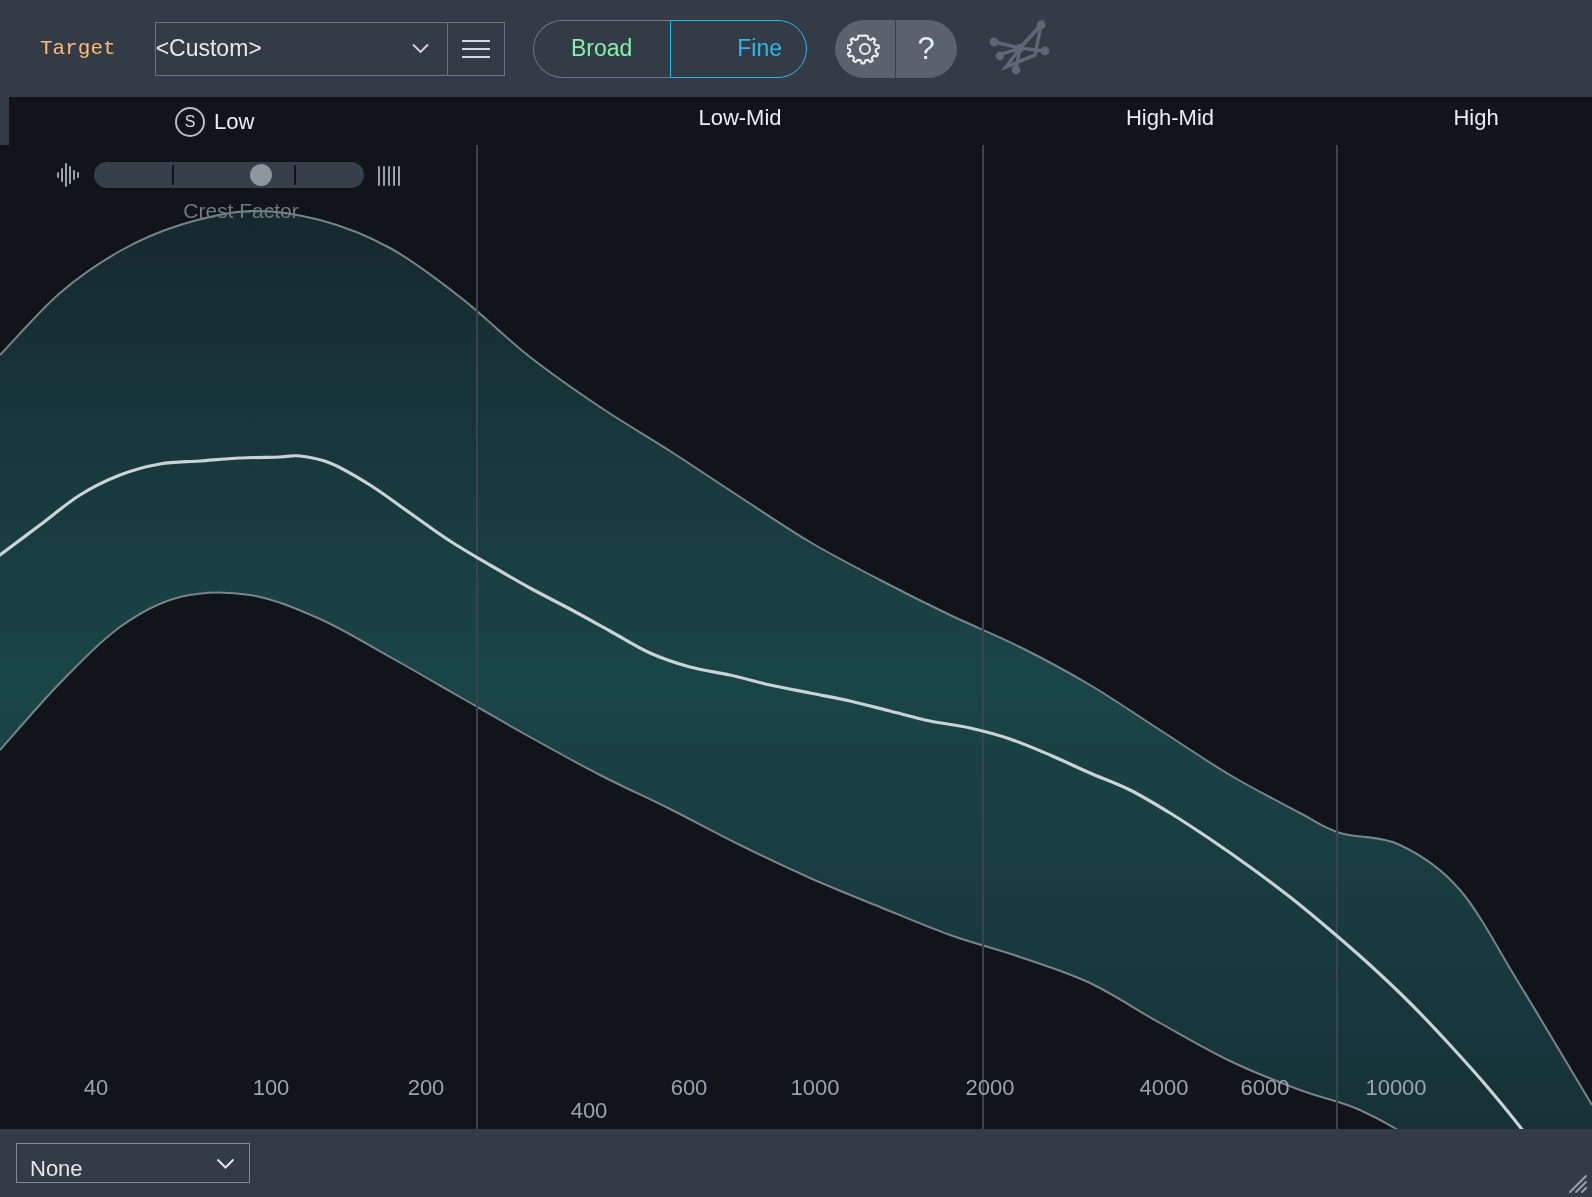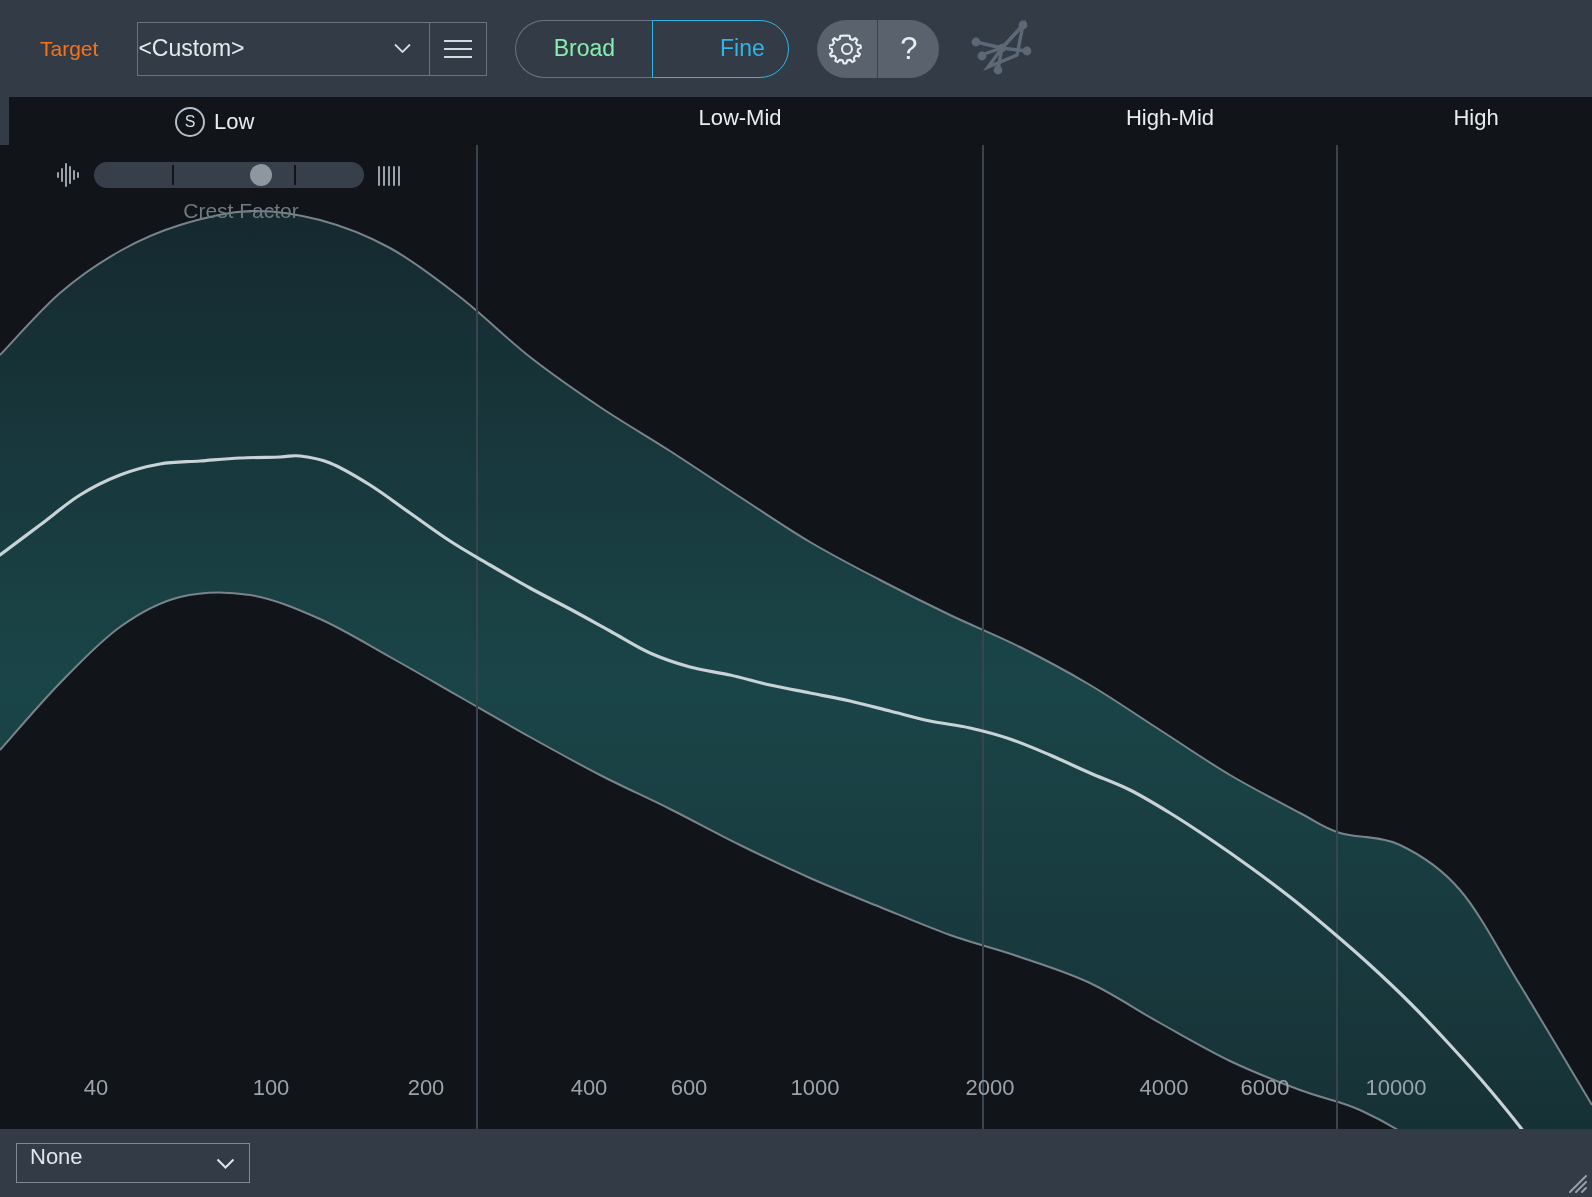--- a/index.html
+++ b/index.html
@@ -16,21 +16,21 @@
     position: absolute; left: 0; top: 0; width: 1592px; height: 97px;
     background: #333b46;
     display: flex; align-items: center;
   }
   #app-title {
     margin-left: 18px;
     font-size: 31px; letter-spacing: 6.5px; color: #aeb6bf;
     font-weight: 400; white-space: nowrap;
   }
   #target-label {
-    margin-left: 40px; font-size: 21px; color: #f97316; white-space: nowrap;
+    margin-left: 40px; font-size: 21px; color: #fdba74; white-space: nowrap; font-family: Liberation Mono, monospace;
   }
   #target-group {
     margin-left: 14px; display: flex; align-items: stretch; height: 54px;
   }
   #target-select {
     width: 292px; border: 1px solid #6b7480; border-right: none;
     display: flex; align-items: center; justify-content: flex-start;
     position: relative; background: transparent; margin-left: 25px;
   }
   #target-value { font-size: 23px; color: #e4e9ee; }
@@ -119,21 +119,21 @@
     transform: translateX(-50%); white-space: nowrap;
   }
 
   
   #footer {
     position: absolute; left: 0; top: 1129px; width: 1592px; height: 68px;
     background: #333b46;
   }
   #footer-select {
     position: absolute; left: 16px; top: 14px; width: 234px; height: 40px;
-    border: 1px solid #818a95; display: flex; align-items: flex-start;
+    border: 1px solid #818a95; display: flex; align-items: flex-end;
   }
   #footer-select-value { margin-left: 13px; font-size: 22px; color: #dfe5eb; }
   #footer-chev { position: absolute; right: 14px; top: 14px; width: 19px; height: 11px; }
   #resize-grip { position: absolute; right: 4px; bottom: 3px; width: 26px; height: 26px; }
 </style>
 </head>
 <body>
 
 <div id="app">
 
@@ -247,21 +247,21 @@
         </g>
       </svg>
     </div>
     <div id="crest-caption">Crest Factor</div>
   </div>
 
   <div id="axis">
       <div class="tick-label" style="left: 96px;">40</div>
       <div class="tick-label" style="left: 271px;">100</div>
       <div class="tick-label" style="left: 426px;">200</div>
-      <div class="tick-label" style="left: 589px;">400</div>
+      <div class="tick-label" style="left: 589px; margin-top: 23px;">400</div>
       <div class="tick-label" style="left: 689px;">600</div>
       <div class="tick-label" style="left: 815px;">1000</div>
       <div class="tick-label" style="left: 990px;">2000</div>
       <div class="tick-label" style="left: 1164px;">4000</div>
       <div class="tick-label" style="left: 1265px;">6000</div>
       <div class="tick-label" style="left: 1396px;">10000</div>
     </div>
 
   <div id="footer">
     <div id="footer-select">

